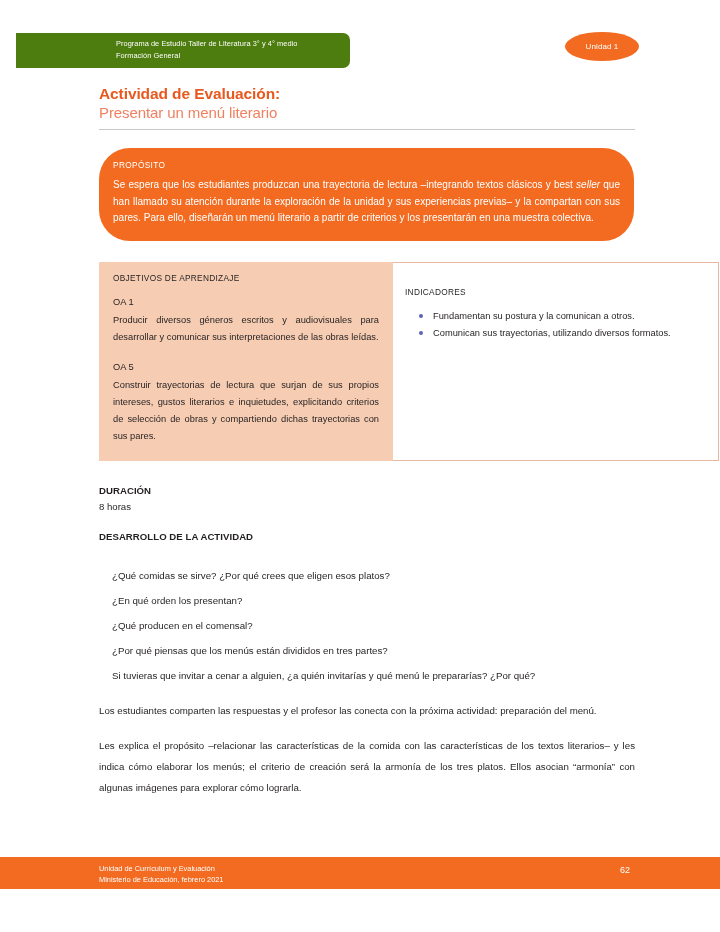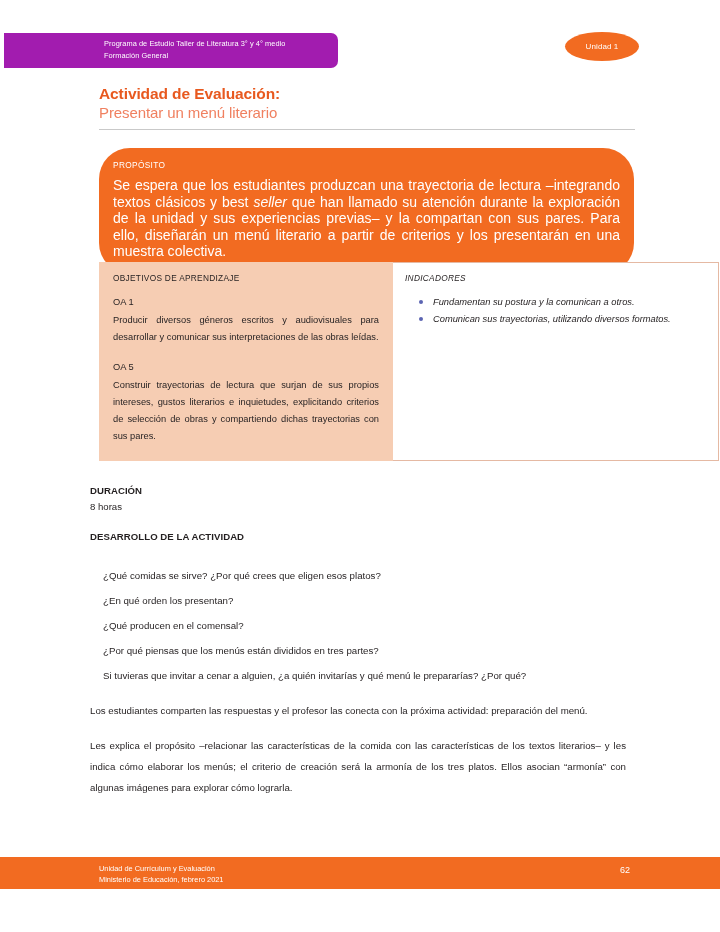--- a/index.html
+++ b/index.html
@@ -12,25 +12,25 @@
     background: #ffffff;
     font-family: "Liberation Sans", sans-serif;
     color: #231f20;
     position: relative;
     overflow: hidden;
   }
 
   
   .header-bar {
     position: absolute;
-    left: 4px;
+    left: 16px;
     top: 33px;
     width: 334px;
     height: 35px;
-    background: #a21caf;
+    background: #4d7c0f;
     border-top-right-radius: 7px;
     border-bottom-right-radius: 7px;
     box-sizing: border-box;
     padding: 5px 10px 0 100px;
   }
   .header-bar .line {
     color: #ffffff;
     font-size: 7.4px;
     line-height: 11.5px;
     letter-spacing: 0.05px;
@@ -91,21 +91,21 @@
     border-radius: 31px;
   }
   .proposito .label {
     color: #ffffff;
     font-size: 8.3px;
     letter-spacing: 0.35px;
     margin-bottom: 7px;
   }
   .proposito .body {
     color: #ffffff;
-    font-size: 14px;
+    font-size: 10px;
     line-height: 16.5px;
     text-align: justify;
     letter-spacing: 0.02px;
   }
   .proposito .body em { font-style: italic; }
 
   
   .two-col {
     position: absolute;
     left: 99px;
@@ -119,22 +119,21 @@
     background: #F6CDB3;
     box-sizing: border-box;
     padding: 11px 14px 16px 14px;
   }
   .col-ind {
     flex: 1;
     background: #ffffff;
     border: 1px solid #E5B9A3;
     border-left: none;
     box-sizing: border-box;
-    padding: 10px 12px 16px 12px;
-    font-style: italic;
+    padding: 24px 12px 16px 12px;
   }
   .sec-label {
     font-size: 8.3px;
     letter-spacing: 0.3px;
     color: #231f20;
     margin-bottom: 11px;
   }
   .oa-code {
     font-size: 9.3px;
     line-height: 17px;
@@ -166,21 +165,21 @@
     top: 6px;
     width: 4px;
     height: 4px;
     border-radius: 50%;
     background: #5B64B2;
   }
 
   
   .body-block {
     position: absolute;
-    left: 90px;
+    left: 99px;
     top: 483px;
     width: 536px;
   }
   .h-strong {
     font-size: 9.6px;
     font-weight: bold;
     line-height: 16px;
     letter-spacing: 0.05px;
   }
   .plain {

